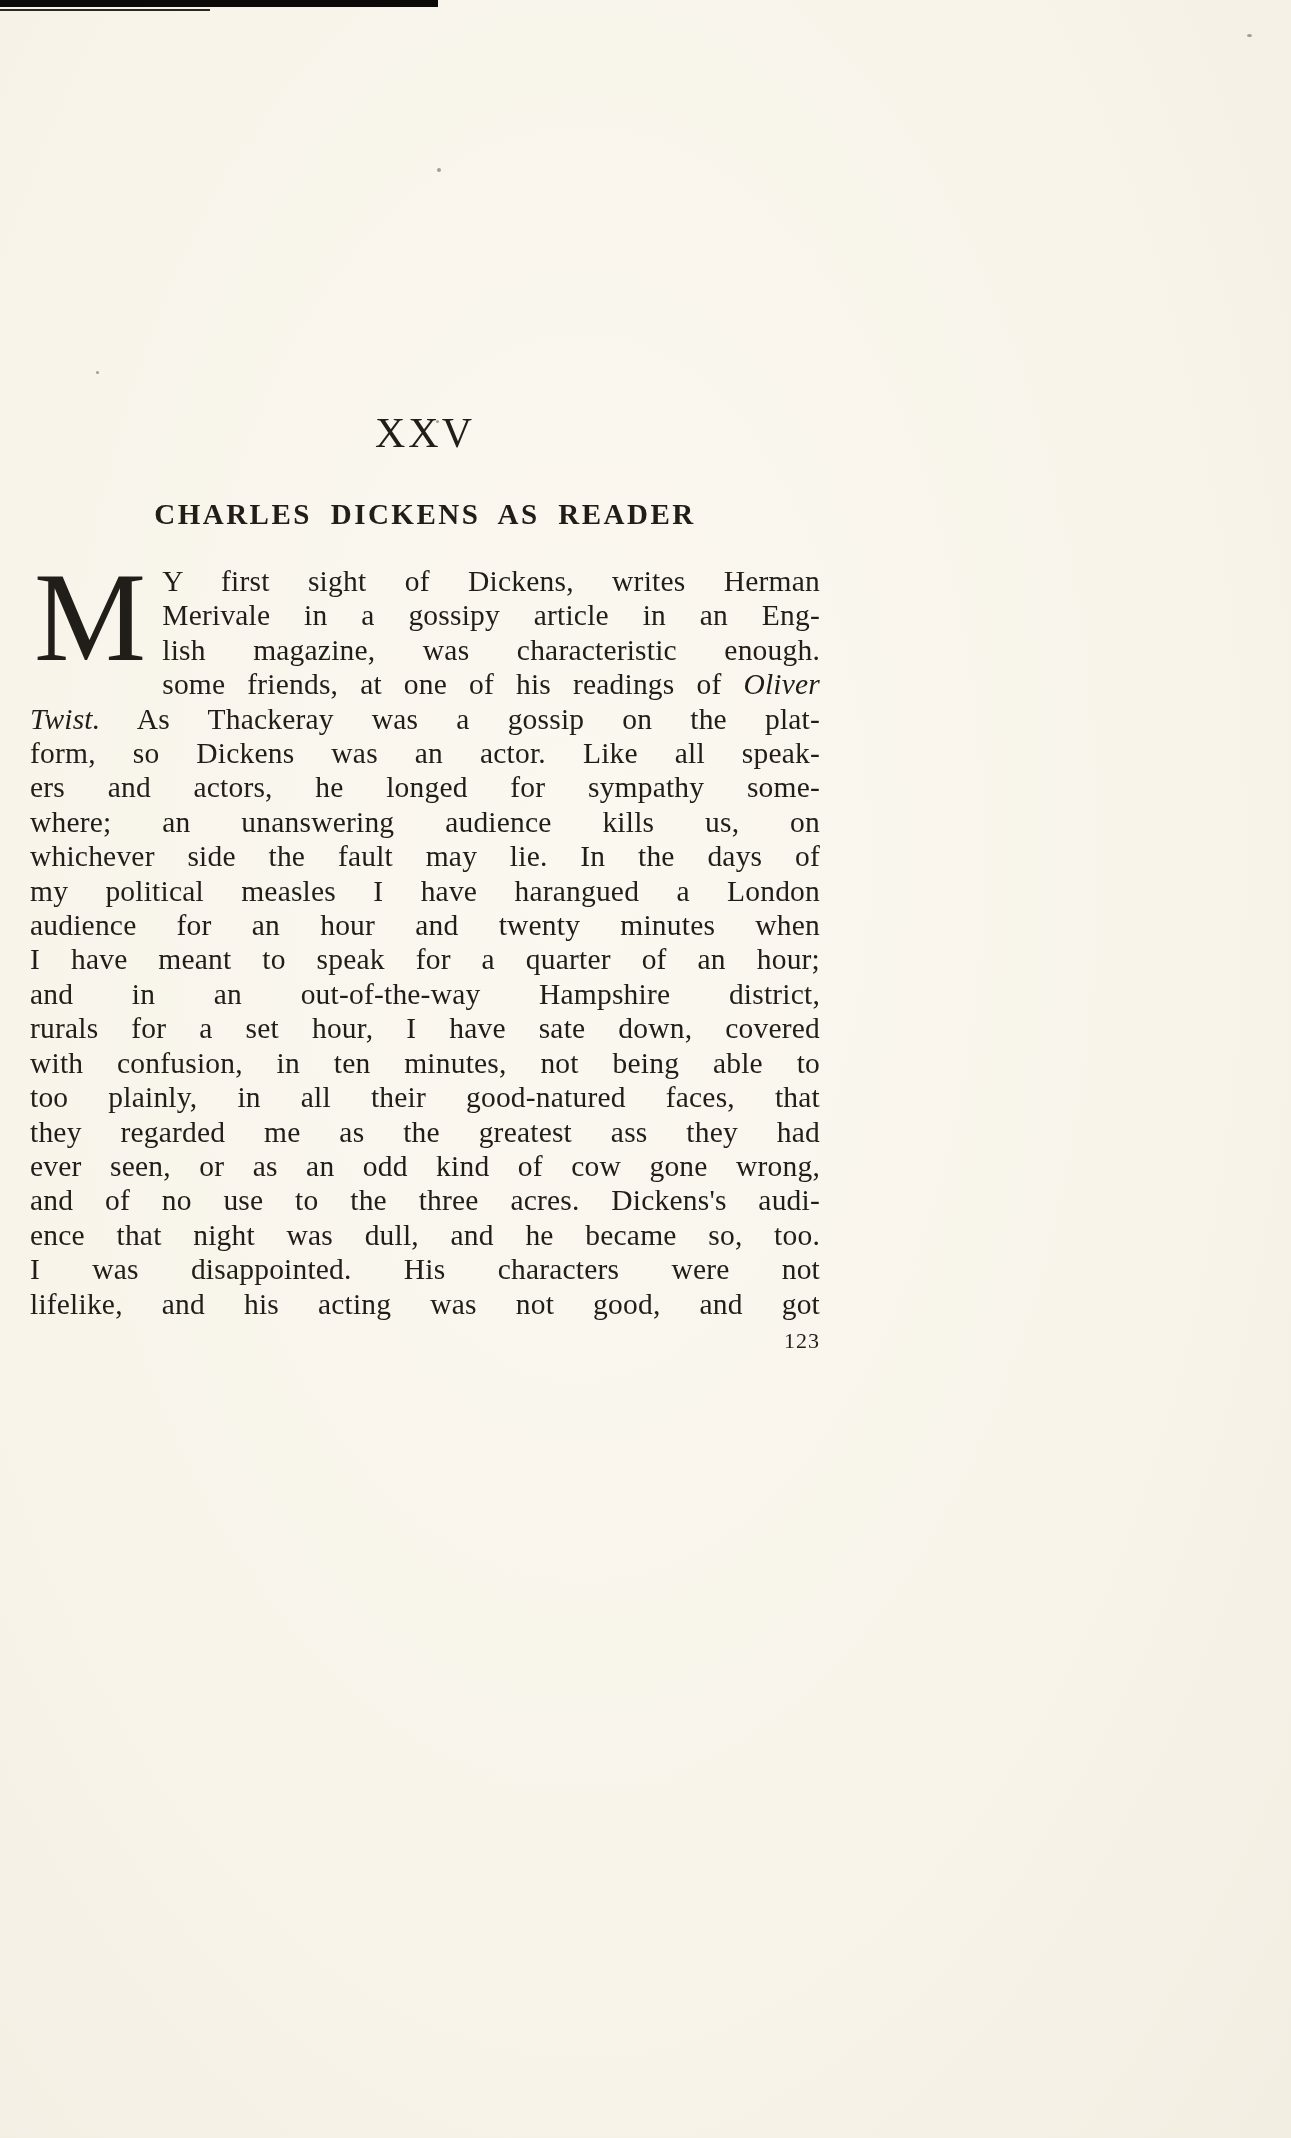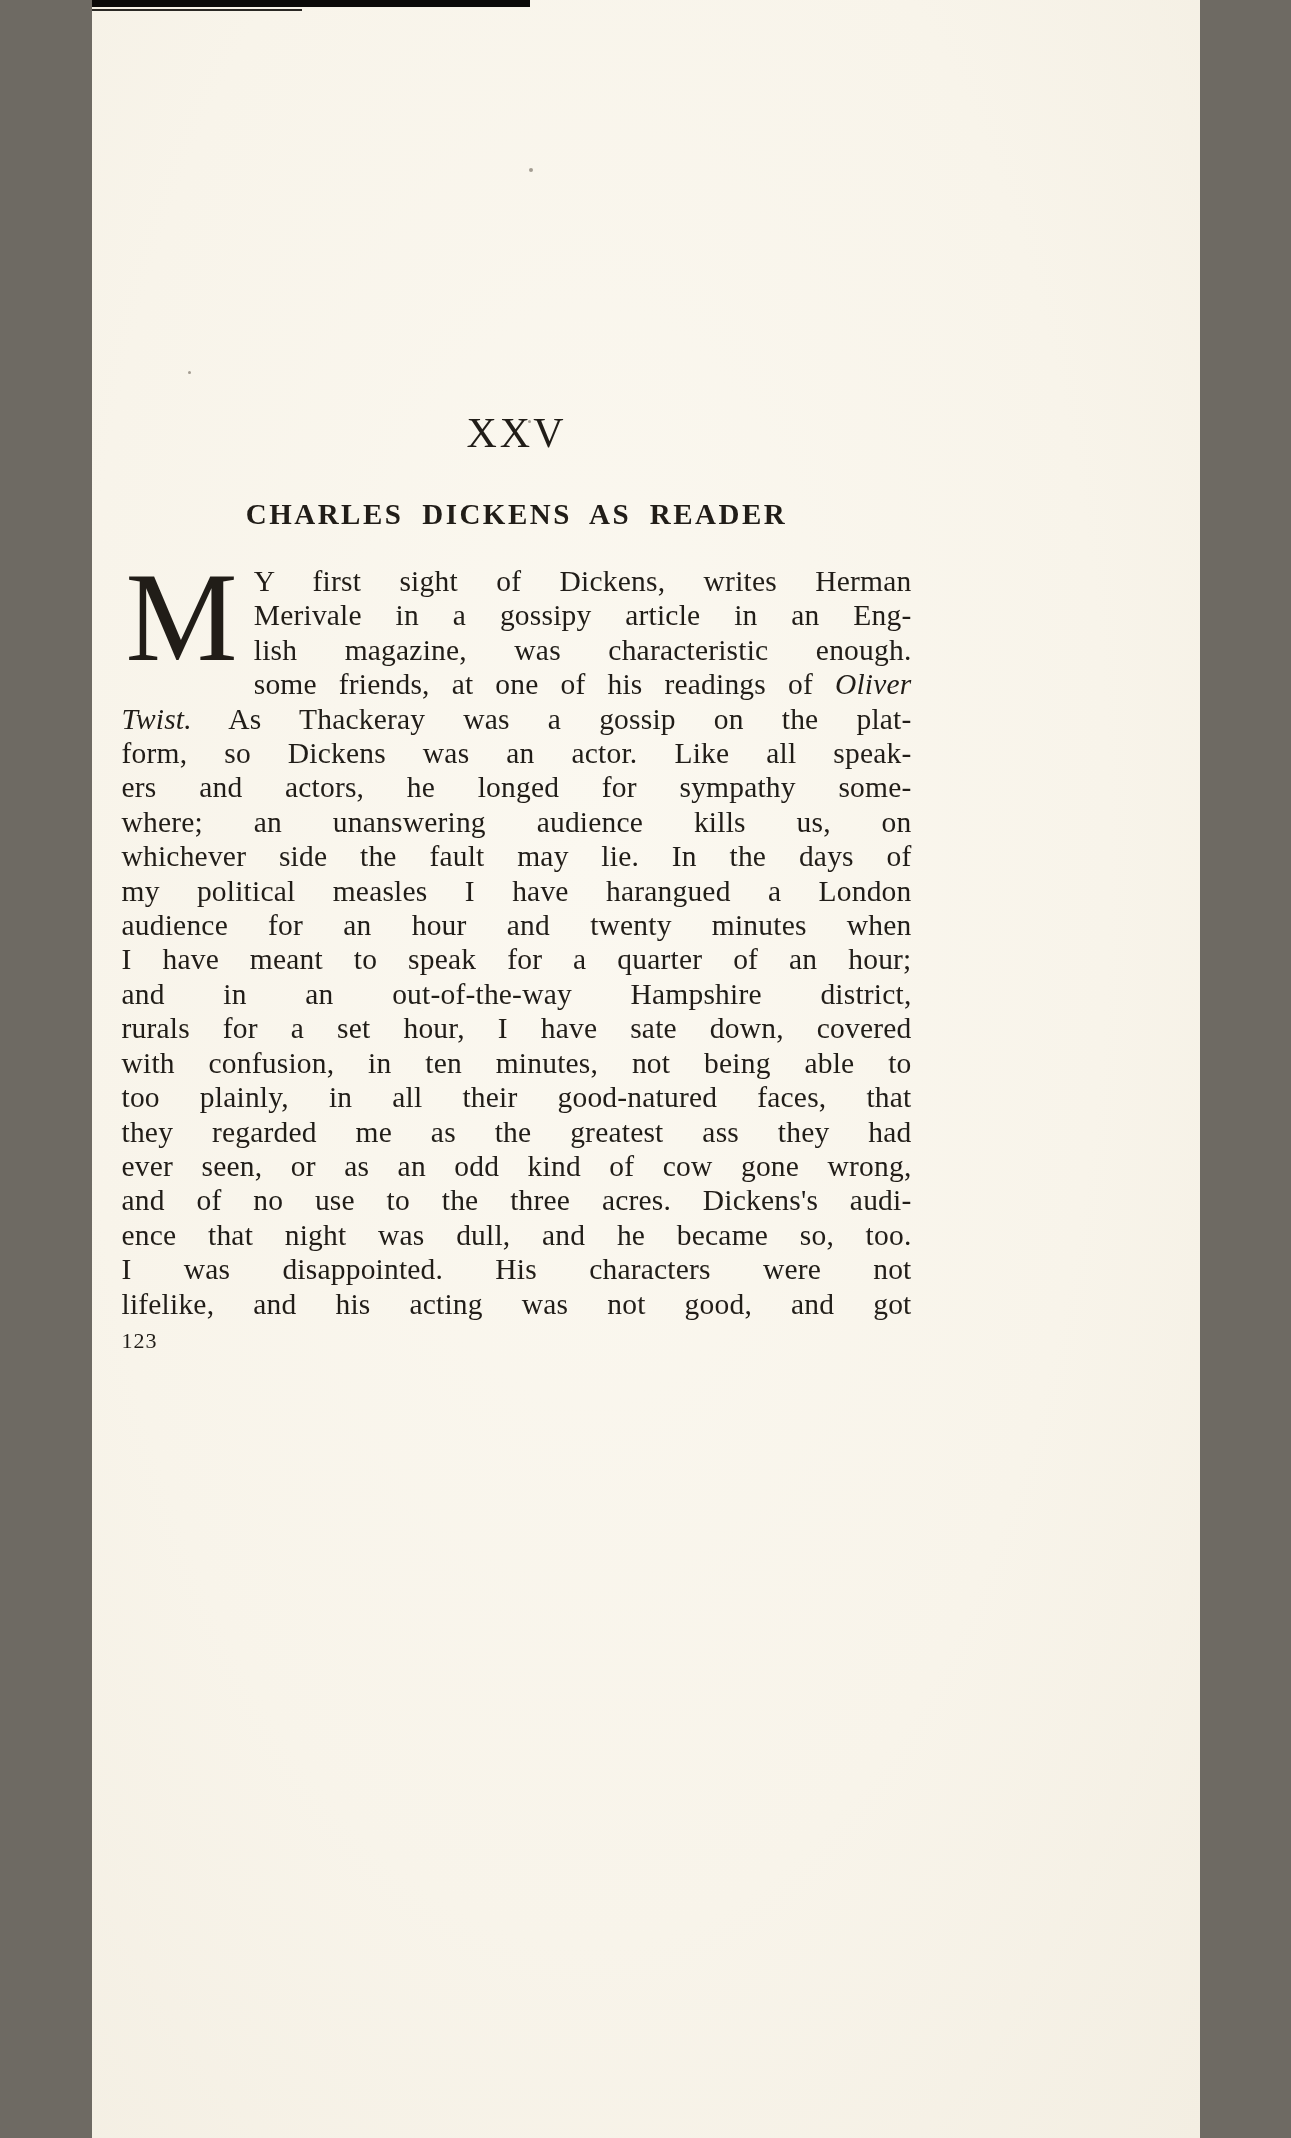--- a/index.html
+++ b/index.html
@@ -2,21 +2,21 @@
 <html><head>
 <meta charset="utf-8">
 <style>
   html, body {
     margin: 0;
     padding: 0;
     background: #6e6a63;
   }
   .page {
     position: relative;
-    width: 1108px;
+    width: 1291px;
     height: 2138px;
     margin: 0 auto;
     background: #f9f5ec;
     background-image: radial-gradient(ellipse at 45% 40%, #fbf8f0 0%, #f8f4ea 60%, #f3eee2 100%);
     font-family: "Liberation Serif", "DejaVu Serif", serif;
     color: #211d18;
     overflow: hidden;
   }
   
   .artifact-top {
@@ -77,21 +77,21 @@
     margin: 4px 16px 0 4px;
   }
   .line {
     text-align: justify;
     text-align-last: justify;
   }
   .italic {
     font-style: italic;
   }
   .page-number {
-    text-align: left;
+    text-align: right;
     font-size: 22px;
     letter-spacing: 1px;
     margin-top: 7px;
   }
 </style>
 </head>
 <body>
 
 <div class="page">
   <div class="artifact-top"></div>

